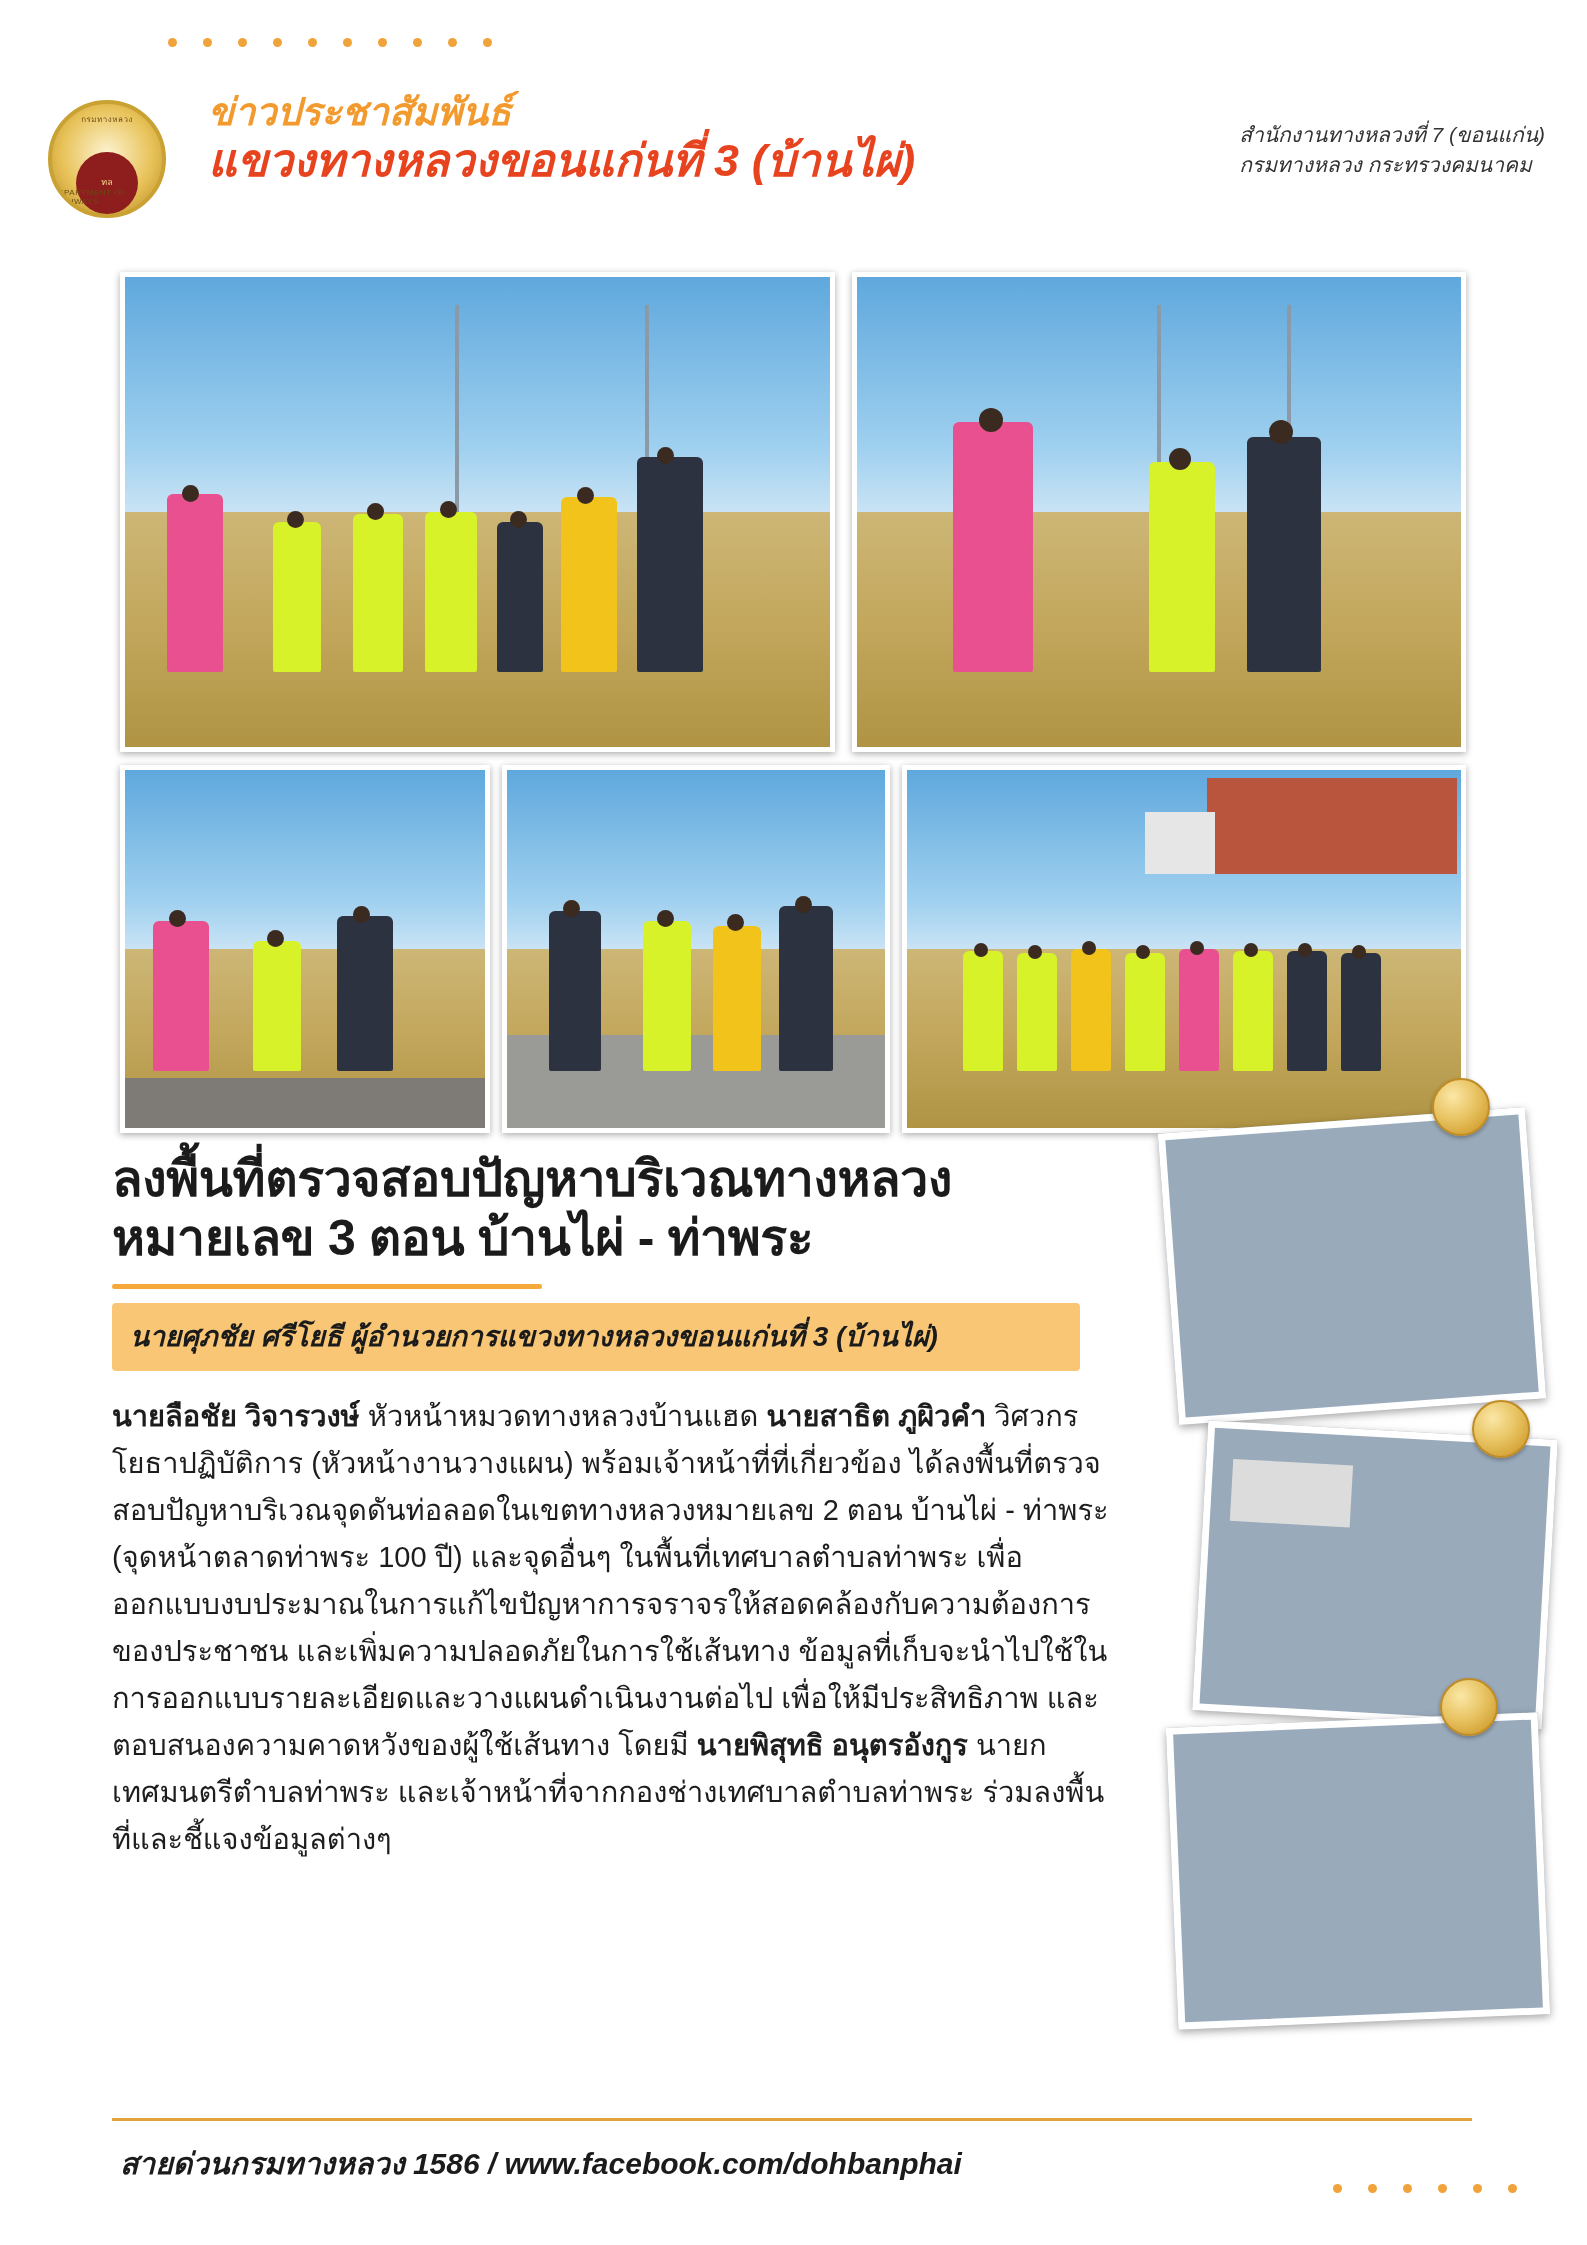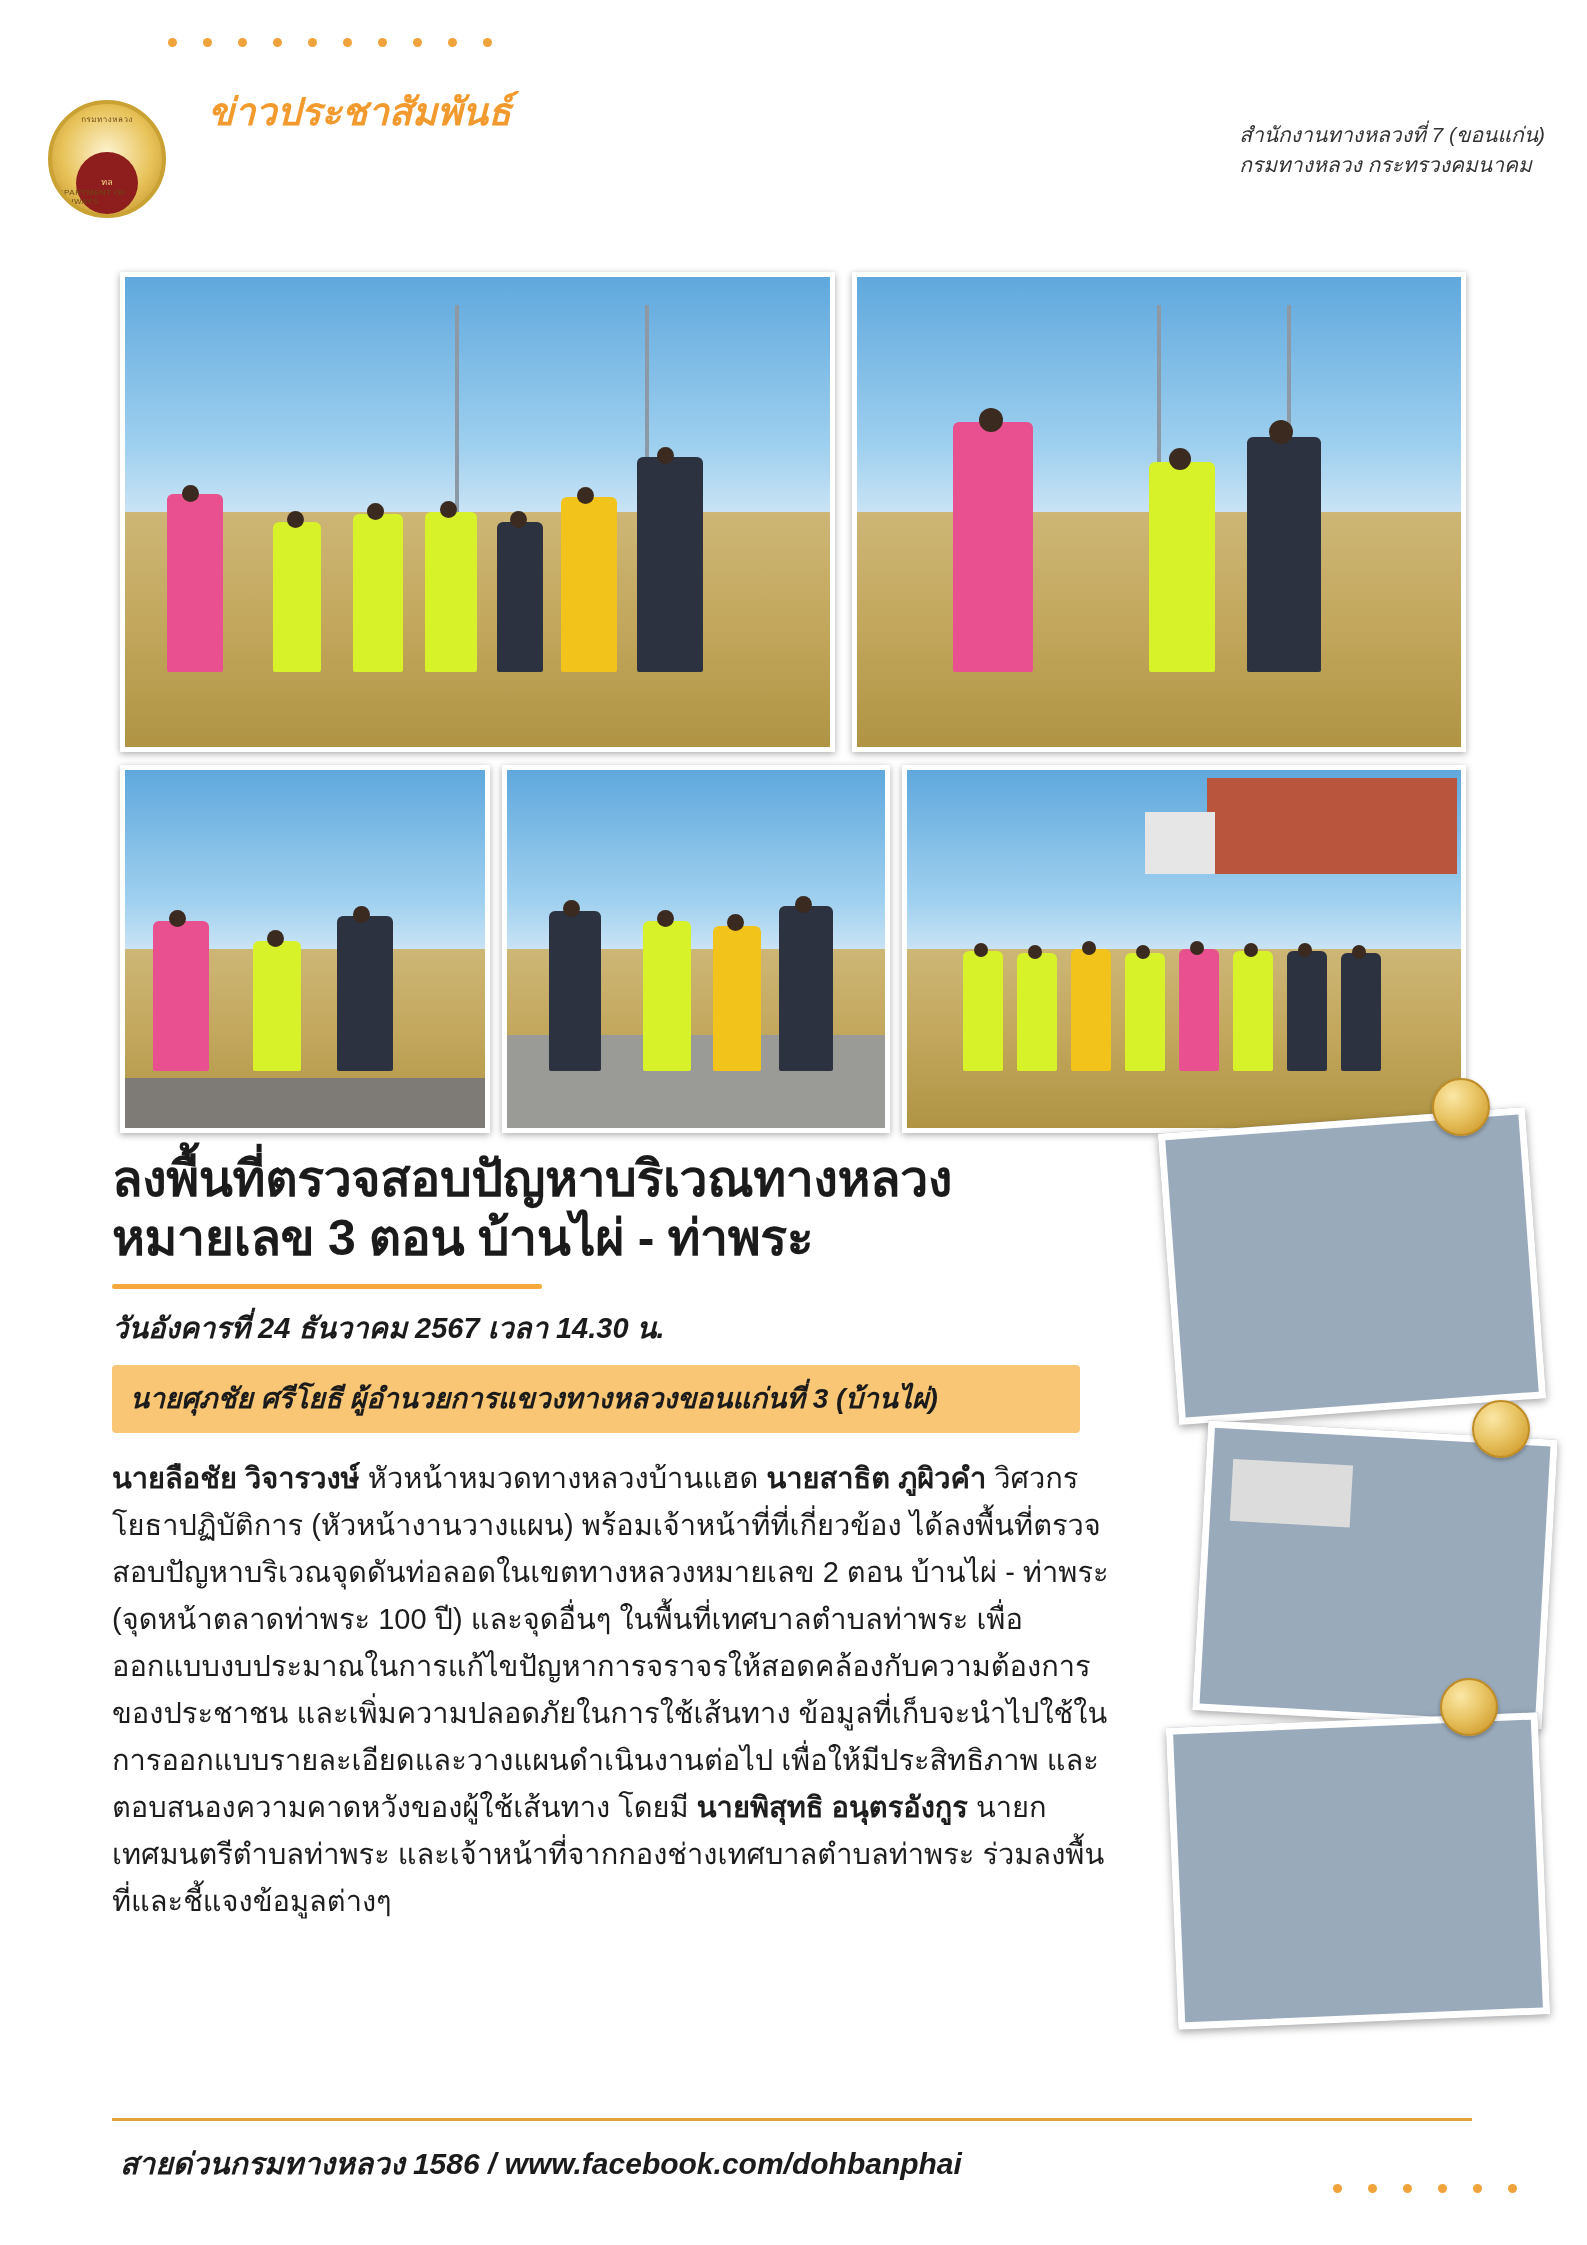--- a/index.html
+++ b/index.html
@@ -297,20 +297,21 @@
   </div>
 
   <div class="header">
     <div class="logo">
       <div class="logo-ring-text">กรมทางหลวง</div>
       <div class="logo-inner">ทล</div>
       <div class="logo-ring-text bottom">DEPARTMENT OF HIGHWAYS</div>
     </div>
     <div class="head-title-wrap">
       <div class="head-kicker">ข่าวประชาสัมพันธ์</div>
+      <div class="head-main">แขวงทางหลวงขอนแก่นที่ 3 (บ้านไผ่)</div>
     </div>
     <div class="head-right">
       <div>สำนักงานทางหลวงที่ 7 (ขอนแก่น)</div>
       <div>กรมทางหลวง   กระทรวงคมนาคม</div>
     </div>
   </div>
 
   <div class="photo" id="photo1">
     <div class="sky"></div>
       <div class="ground"></div>
@@ -429,21 +430,20 @@
   <div class="brad" id="brad1"></div>
   <div class="brad" id="brad2"></div>
   <div class="brad" id="brad3"></div>
 
   <div class="article">
     <div class="headline">
       <div>ลงพื้นที่ตรวจสอบปัญหาบริเวณทางหลวง</div>
       <div>หมายเลข 3  ตอน บ้านไผ่ - ท่าพระ</div>
     </div>
     <div class="rule"></div>
-    <div class="date-line">วันอังคารที่  24  ธันวาคม  2567   เวลา 14.30 น.</div>
     <div class="name-bar">นายศุภชัย ศรีโยธี  ผู้อำนวยการแขวงทางหลวงขอนแก่นที่ 3 (บ้านไผ่)</div>
     <div class="body-text"><b>นายลือชัย วิจารวงษ์</b><span> หัวหน้าหมวดทางหลวงบ้านแฮด </span><b>นายสาธิต ภูผิวคำ</b><span> วิศวกรโยธาปฏิบัติการ (หัวหน้างานวางแผน) พร้อมเจ้าหน้าที่ที่เกี่ยวข้อง ได้ลงพื้นที่ตรวจสอบปัญหาบริเวณจุดดันท่อลอดในเขตทางหลวงหมายเลข 2 ตอน บ้านไผ่ - ท่าพระ (จุดหน้าตลาดท่าพระ 100 ปี)  และจุดอื่นๆ ในพื้นที่เทศบาลตำบลท่าพระ  เพื่อออกแบบงบประมาณในการแก้ไขปัญหาการจราจรให้สอดคล้องกับความต้องการของประชาชน  และเพิ่มความปลอดภัยในการใช้เส้นทาง ข้อมูลที่เก็บจะนำไปใช้ในการออกแบบรายละเอียดและวางแผนดำเนินงานต่อไป เพื่อให้มีประสิทธิภาพ และตอบสนองความคาดหวังของผู้ใช้เส้นทาง   โดยมี </span><b>นายพิสุทธิ อนุตรอังกูร</b><span> นายกเทศมนตรีตำบลท่าพระ และเจ้าหน้าที่จากกองช่างเทศบาลตำบลท่าพระ ร่วมลงพื้นที่และชี้แจงข้อมูลต่างๆ</span></div>
   </div>
 
   <div class="footer-rule"></div>
   <div class="footer">สายด่วนกรมทางหลวง 1586  /  www.facebook.com/dohbanphai</div>
 
   <div class="dots-row dots-bottom">
     <div class="dot"></div>
     <div class="dot"></div>

